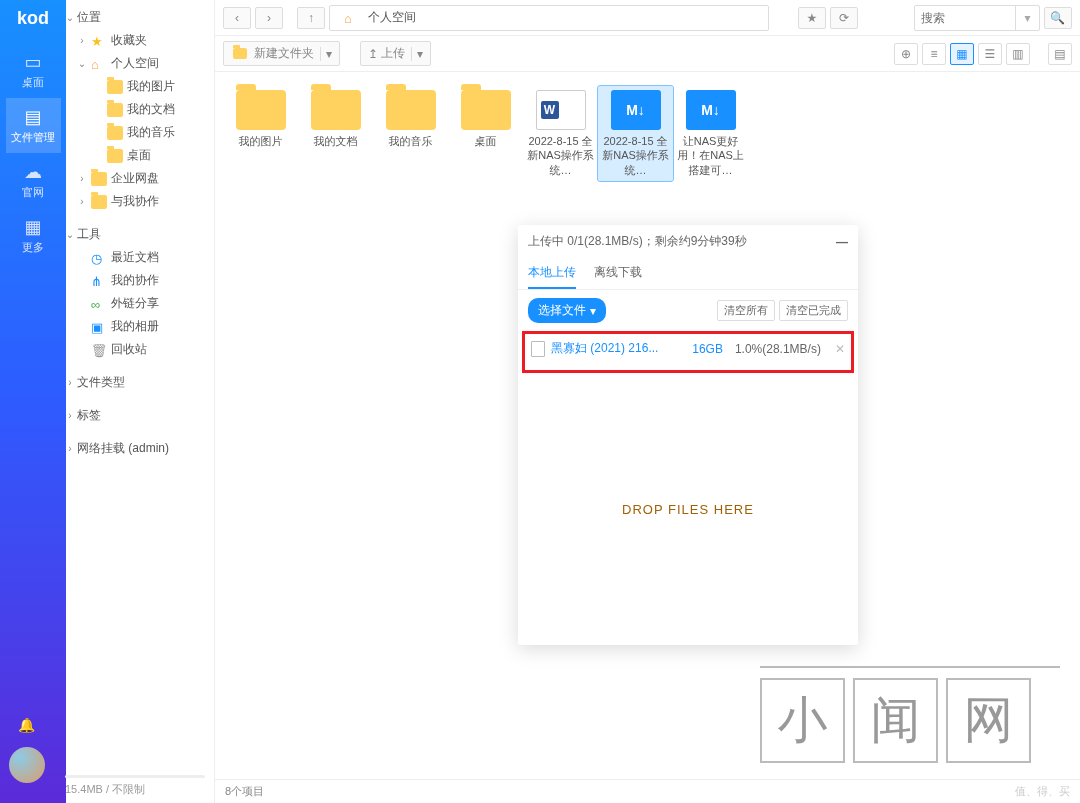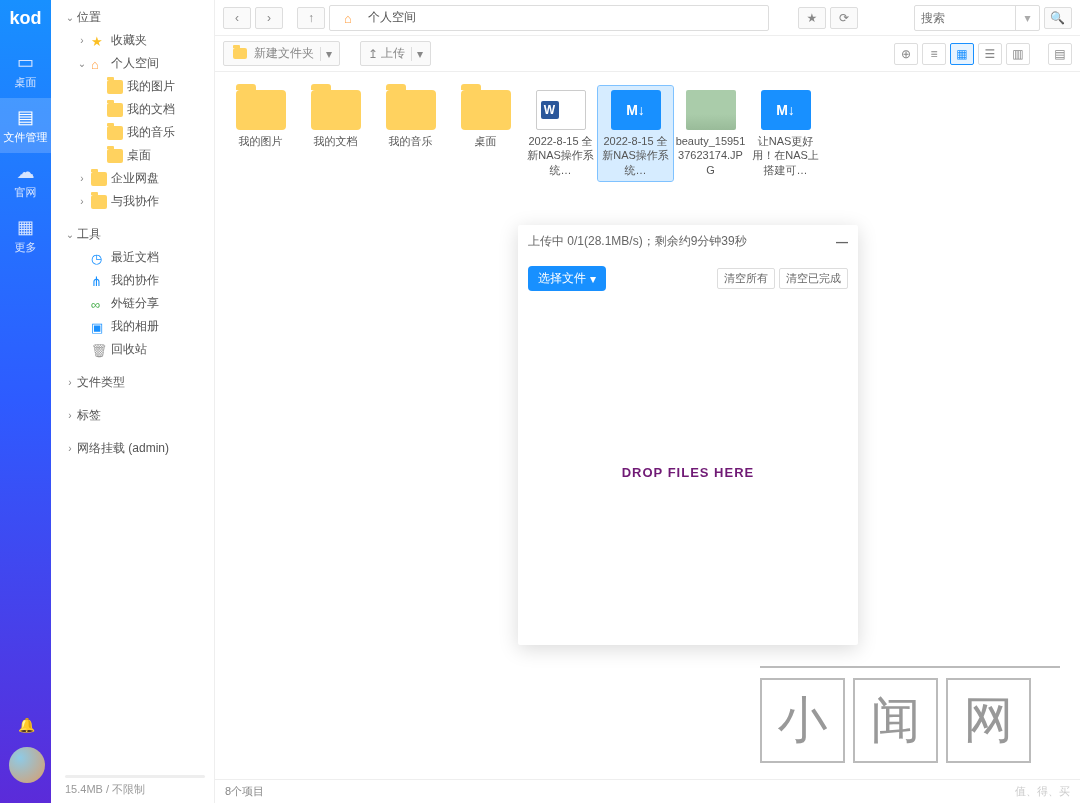--- a/index.html
+++ b/index.html
@@ -1,19 +1,19 @@
 <!DOCTYPE html>
 <html><head>
 <meta charset="utf-8">
 <style>
 * { box-sizing: border-box; margin: 0; padding: 0; }
 body { font-family: "Microsoft YaHei", Arial, sans-serif; font-size: 12px; color: #666; background: #fff; width: 1080px; height: 803px; overflow: hidden; position: relative; }
 
 
-.leftnav { position: absolute; left: 0; top: 0; width: 51px; height: 803px; background: linear-gradient(180deg, #1890ff, #2e5bff, #5b2bd9); display: flex; flex-direction: column; align-items: center; }
+.leftnav { position: absolute; left: 0; top: 0; width: 66px; height: 803px; background: linear-gradient(180deg, #1890ff, #2e5bff, #5b2bd9); display: flex; flex-direction: column; align-items: center; }
 .logo { color: #fff; font-weight: bold; font-size: 18px; padding: 8px 0 14px; }
 .navitem { width: 55px; text-align: center; padding: 8px 0; color: #d6e4ff; font-size: 11px; cursor: pointer; }
 .navitem.active { background: rgba(255,255,255,0.18); color: #fff; }
 .navicon { display: block; font-size: 18px; margin-bottom: 2px; }
 .avatar { width: 36px; height: 36px; border-radius: 50%; background: radial-gradient(circle at 30% 30%, #8ecae6, #d99d6c); position: absolute; bottom: 20px; left: 9px; }
 .bell { position: absolute; bottom: 70px; left: 0; width: 55px; text-align: center; color: #cfe0ff; font-size: 14px; }
 
 
 .sidebar { position: absolute; left: 55px; top: 0; width: 160px; height: 803px; border-right: 1px solid #eee; overflow: hidden; }
 .tree { padding: 6px 0; }
@@ -65,31 +65,31 @@
 .statusbar { position:absolute; bottom:0; left:0; right:0; height:24px; border-top:1px solid #eee; padding:4px 10px; color:#888; font-size:11px; display:flex; justify-content:space-between; }
 
 
 .upload-panel { position:absolute; left:518px; top:225px; width:340px; height:420px; background:#fff; box-shadow:0 4px 20px rgba(0,0,0,0.15); border-radius:2px; display:flex; flex-direction:column; }
 .upload-head { padding:8px 10px; display:flex; justify-content:space-between; align-items:center; color:#666; font-size:12px; }
 .upload-head .min { cursor:pointer; font-weight:bold; }
 .upload-tabs { display:flex; border-bottom:1px solid #eee; padding:0 10px; gap:18px; }
 .utab { padding:6px 0; color:#666; cursor:pointer; }
 .utab.active { color:#1890ff; border-bottom:2px solid #1890ff; }
 .upload-actions { padding:8px 10px; display:flex; align-items:center; }
-.selectfile { background:#1890ff; color:#fff; padding:4px 10px; border-radius:4px; cursor:pointer; display:flex; align-items:center; gap:4px; font-size:12px; }
+.selectfile { background:#1890ff; color:#fff; padding:4px 10px; border-radius:10px; cursor:pointer; display:flex; align-items:center; gap:4px; font-size:12px; }
 .upload-actions .rightbtns { margin-left:auto; display:flex; gap:4px; }
 .linkbtn { border:1px solid #ddd; padding:2px 6px; border-radius:2px; color:#666; font-size:11px; cursor:pointer; }
 .upload-list { border:3px solid #ed1c24; margin:0 4px; padding:6px; height:42px; }
 .urow { display:flex; align-items:center; gap:6px; font-size:12px; }
 .urow .ic { width:14px; height:16px; border:1px solid #bbb; border-radius:1px; }
 .urow .nm { color:#1890ff; flex:0 0 auto; max-width:120px; overflow:hidden; text-overflow:ellipsis; white-space:nowrap; }
 .urow .sz { color:#1890ff; margin-left:auto; }
 .urow .pg { color:#666; margin-left:6px; }
 .urow .cl { color:#bbb; margin-left:8px; cursor:pointer; }
-.dropzone { flex:1; display:flex; align-items:center; justify-content:center; color:#701a75; font-size:13px; font-weight:bold; letter-spacing:1px; }
+.dropzone { flex:1; display:flex; align-items:center; justify-content:center; color:#a16207; font-size:13px; font-weight:normal; letter-spacing:1px; }
 
 
 .wm { position:absolute; right:20px; bottom:40px; text-align:center; pointer-events:none; }
 .wm .boxes { display:flex; gap:8px; }
 .wm .box { width:85px; height:85px; border:2px solid #bbb; display:flex; align-items:center; justify-content:center; font-size:50px; color:#999; font-family:"SimSun",serif; }
 .wm .url { color:#d48; font-size:20px; font-weight:bold; margin-top:4px; }
 .wm .line { width:300px; border-top:2px solid #bbb; margin-bottom:10px; position:relative; }
 </style>
 </head>
 <body>
@@ -265,48 +265,57 @@
       </div>
     <div class="fileitem">
         <div class="ficon docx"></div>
         <div class="fname">2022-8-15 全新NAS操作系统…</div>
       </div>
     <div class="fileitem selected">
         <div class="ficon md">M↓</div>
         <div class="fname">2022-8-15 全新NAS操作系统…</div>
       </div>
     <div class="fileitem">
-        <div class="ficon img"></div>
-        <div class="fname">beauty_1595137623174.JPG</div>
-      </div>
-    <div class="fileitem">
         <div class="ficon md">M↓</div>
         <div class="fname">让NAS更好用！在NAS上搭建可…</div>
       </div>
   </div>
 
   <div class="statusbar">
     <span>8个项目</span>
     <span style="color:#ccc">值、得、买</span>
   </div>
 </div>
 
 <div class="upload-panel">
   <div class="upload-head">
     <span>上传中 0/1(28.1MB/s)；剩余约9分钟39秒</span>
     <span class="min">—</span>
   </div>
+  <div class="upload-tabs">
+    <div class="utab active">本地上传</div>
+    <div class="utab">离线下载</div>
+  </div>
   <div class="upload-actions">
     <div class="selectfile">
         <span>选择文件</span>
         <span>▾</span>
       </div>
     <div class="rightbtns">
       <span class="linkbtn">清空所有</span>
       <span class="linkbtn">清空已完成</span>
+    </div>
+  </div>
+  <div class="upload-list">
+    <div class="urow">
+      <span class="ic"></span>
+      <span class="nm">黑寡妇 (2021) 216...</span>
+      <span class="sz">16GB</span>
+      <span class="pg">1.0%(28.1MB/s)</span>
+      <span class="cl">✕</span>
     </div>
   </div>
   <div class="dropzone">DROP FILES HERE</div>
 </div>
 
 <div class="wm">
   <div class="line"></div>
   <div class="boxes">
     <div class="box">小</div>
     <div class="box">闻</div>

